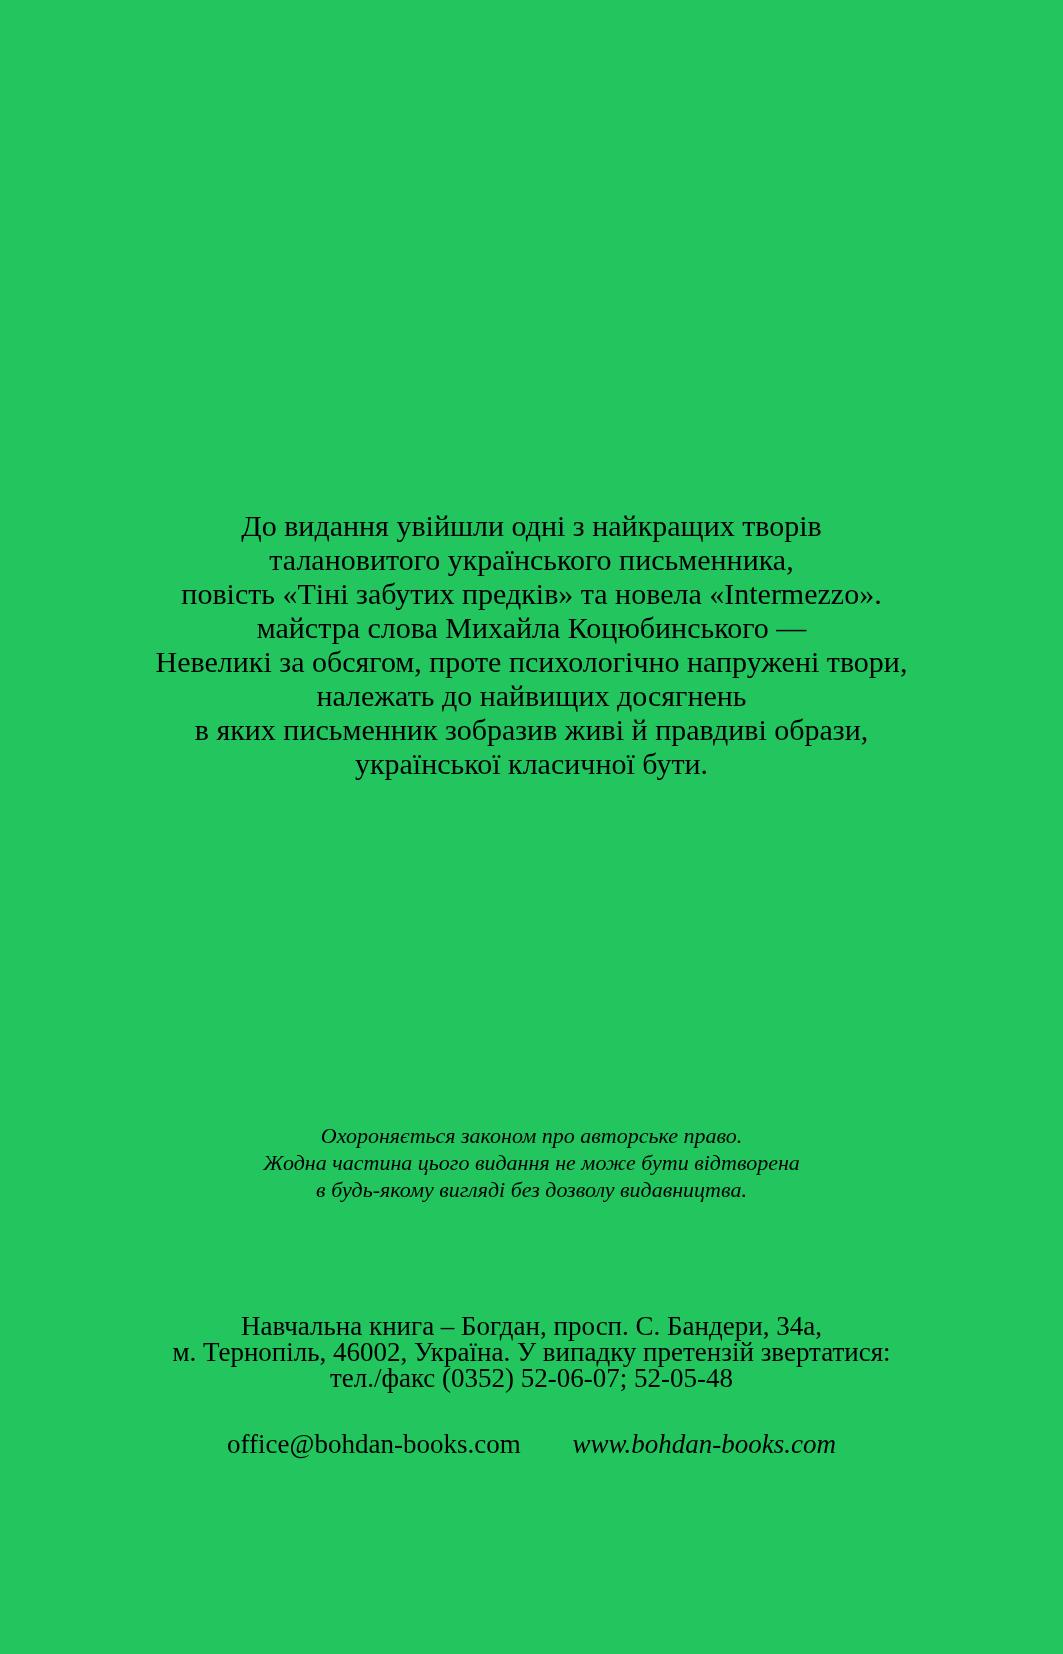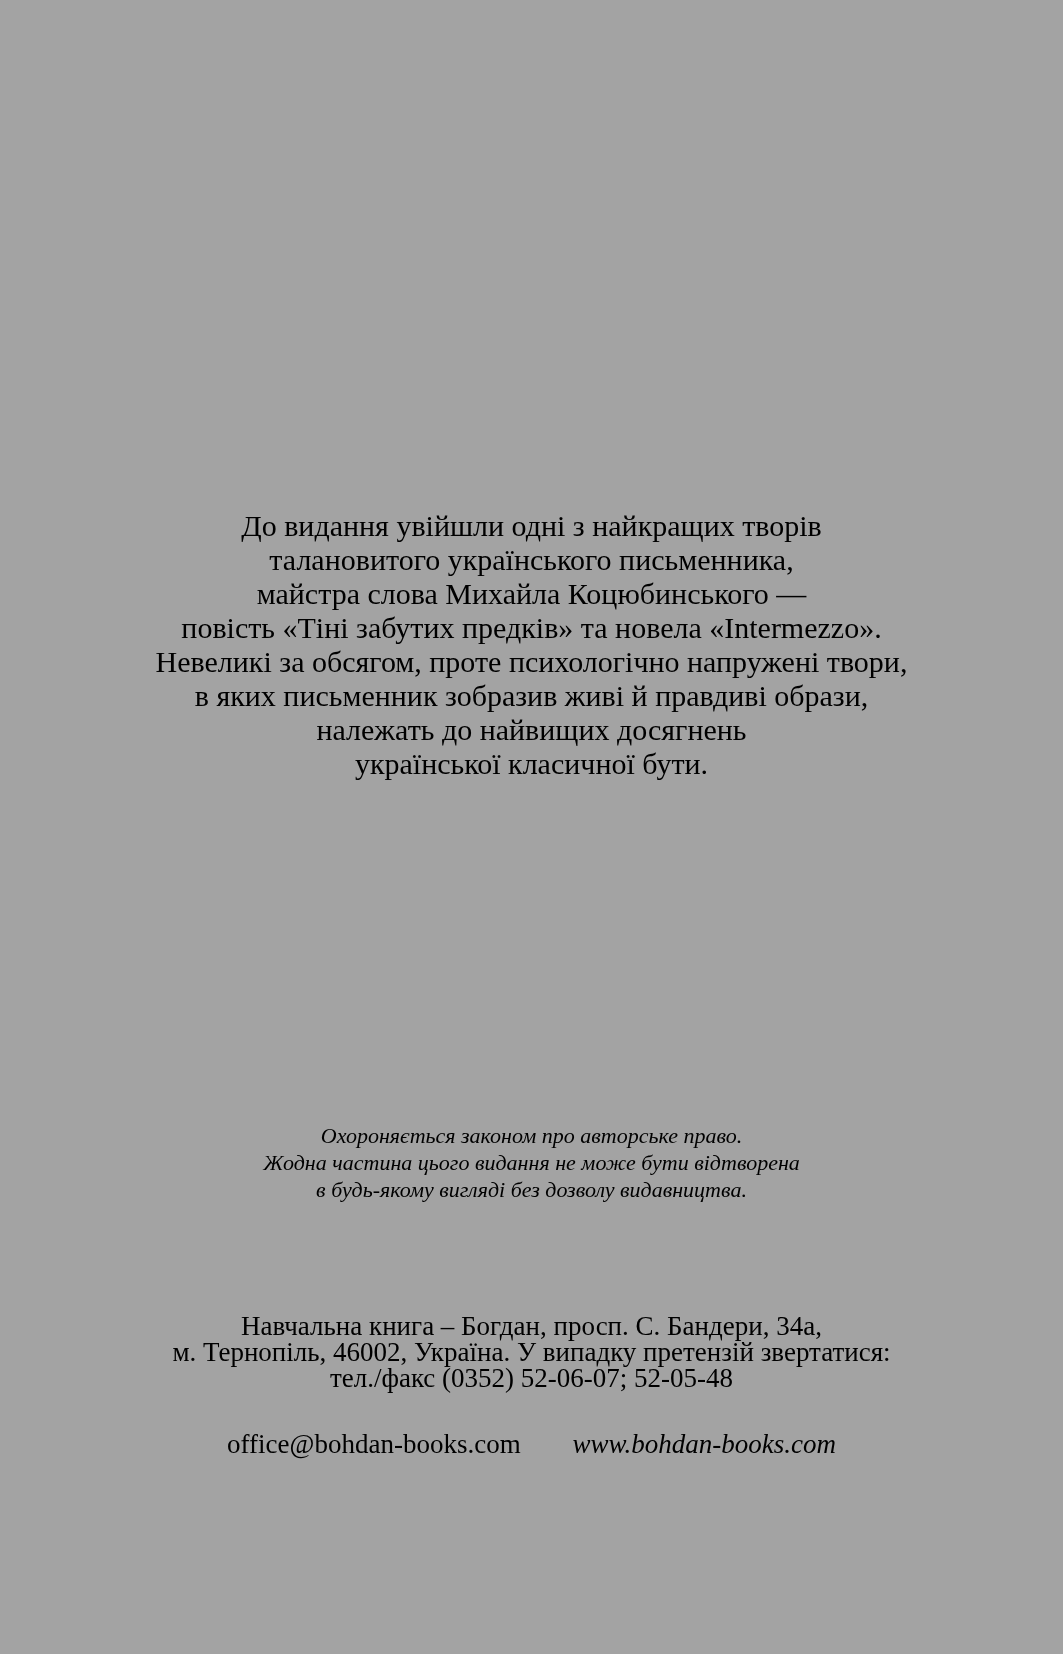--- a/index.html
+++ b/index.html
@@ -4,21 +4,21 @@
 <style>
   html, body {
     margin: 0;
     padding: 0;
     background: #ffffff;
   }
   .page {
     position: relative;
     width: 1063px;
     height: 1654px;
-    background: #a3a3a3;
+    background: #22c55e;
     color: #000000;
     font-family: "Liberation Serif", "DejaVu Serif", serif;
     overflow: hidden;
   }
   .block {
     position: absolute;
     left: 0;
     width: 100%;
     text-align: center;
   }
@@ -48,25 +48,25 @@
   .email-line .website { display: inline-block; font-style: italic; margin-top: 40px; }
 </style>
 </head>
 <body>
 
 <div class="page">
 
   <div class="block annotation">
     <div class="line">До видання увійшли одні з найкращих творів</div>
     <div class="line">талановитого українського письменника,</div>
+    <div class="line">повість «Тіні забутих предків» та новела «Intermezzo».</div>
     <div class="line">майстра слова Михайла Коцюбинського —</div>
-    <div class="line">повість «Тіні забутих предків» та новела «Intermezzo».</div>
     <div class="line">Невеликі за обсягом, проте психологічно напружені твори,</div>
+    <div class="line">належать до найвищих досягнень</div>
     <div class="line">в яких письменник зобразив живі й правдиві образи,</div>
-    <div class="line">належать до найвищих досягнень</div>
     <div class="line">української класичної бути.</div>
   </div>
 
   <div class="block copyright">
     <div class="line">Охороняється законом про авторське право.</div>
     <div class="line">Жодна частина цього видання не може бути відтворена</div>
     <div class="line">в будь-якому вигляді без дозволу видавництва.</div>
   </div>
 
   <div class="block publisher">

